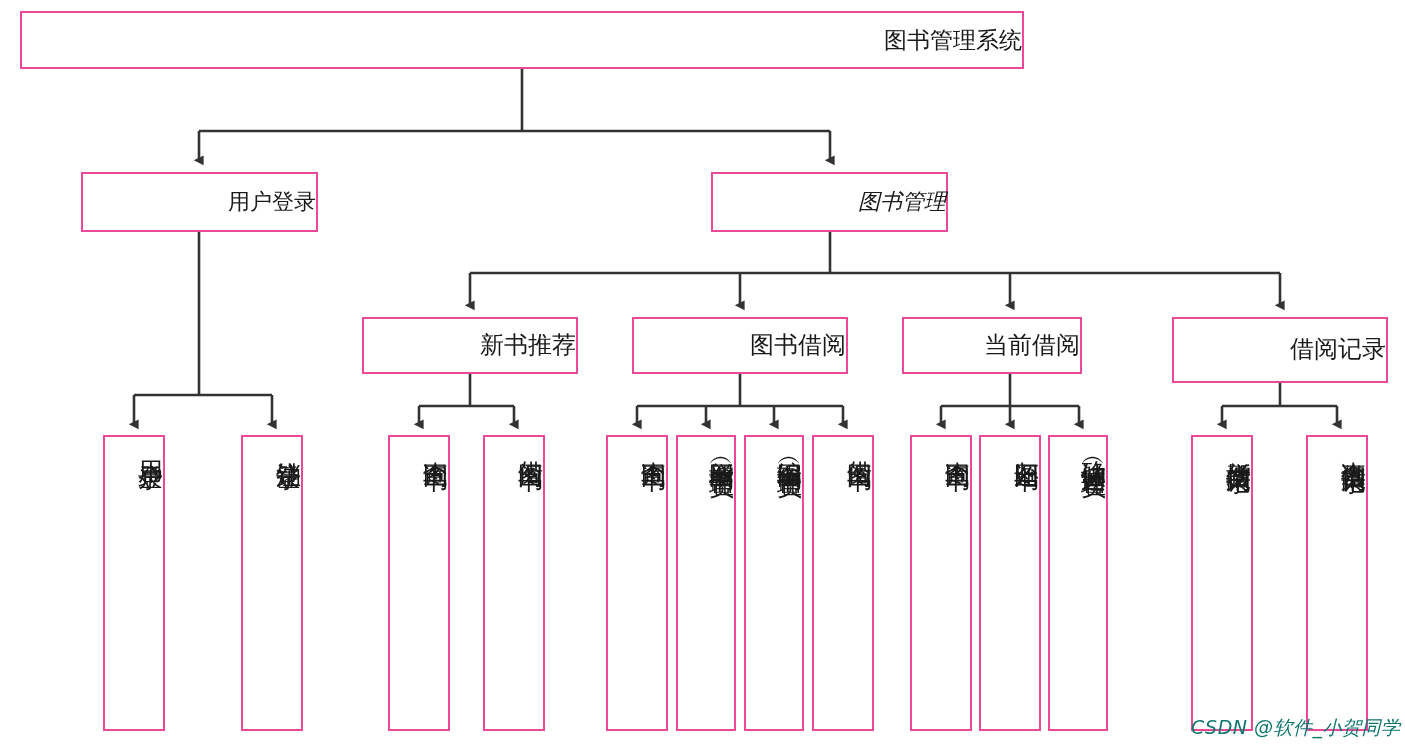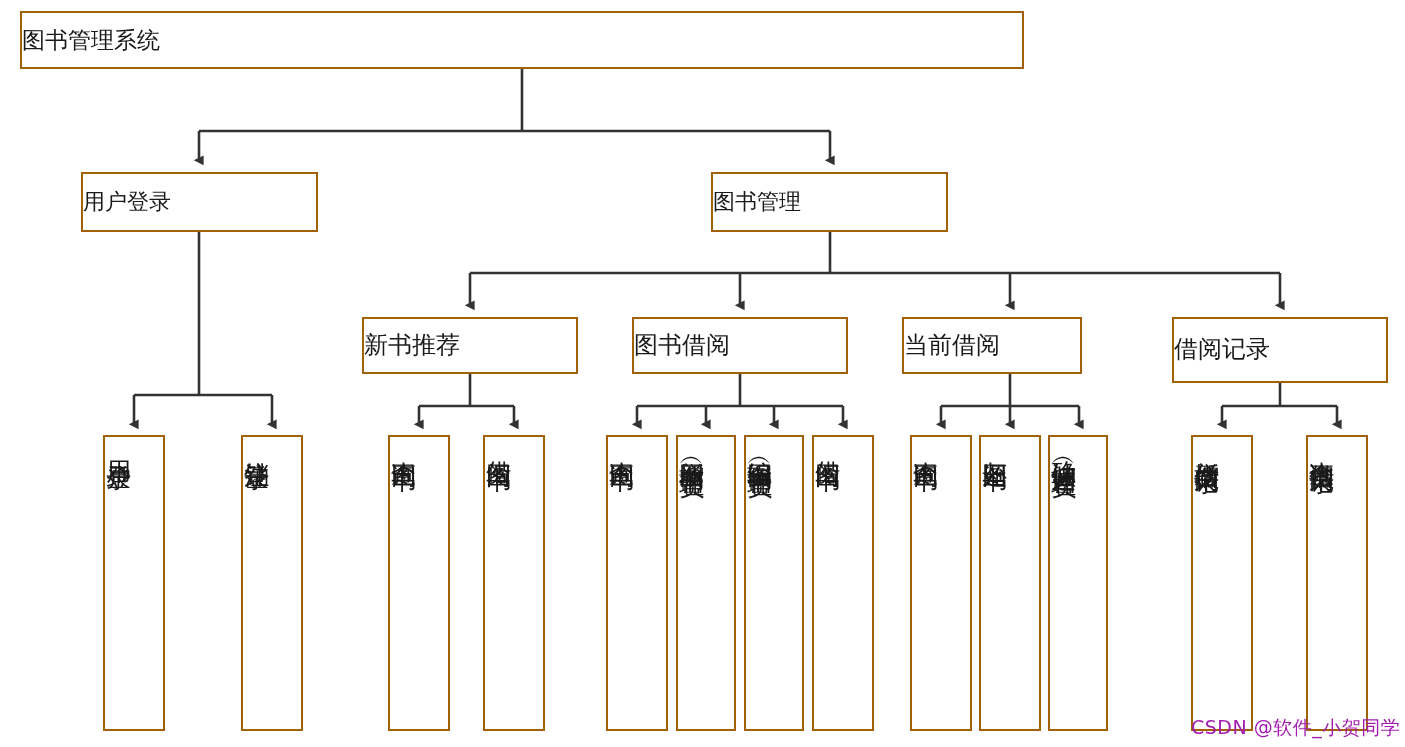--- a/index.html
+++ b/index.html
@@ -21,24 +21,24 @@
     position: absolute;
     left: 0;
     top: 0;
     width: 1405px;
     height: 747px;
   }
   .node {
     position: absolute;
     box-sizing: border-box;
     background: #ffffff;
-    border: 2px solid #a16207;
+    border: 2px solid #ec4899;
     display: flex;
     align-items: center;
-    justify-content: flex-start;
+    justify-content: flex-end;
     color: #1a1a1a;
   }
   .node-label {
     display: block;
     text-align: center;
     line-height: 1.32;
     white-space: pre-line;
   }
   .node.root .node-label { font-size: 23px; }
   .node.lvl2 .node-label { font-size: 22px; }
@@ -53,25 +53,26 @@
     font-size: 25px;
     letter-spacing: 2px;
     line-height: 1.05;
     white-space: nowrap;
   }
   .node.leaf.two-col .node-label {
     white-space: normal;
   }
   #watermark {
     position: absolute;
-    color: #a21caf;
+    color: #0f766e;
     font-size: 19px;
     letter-spacing: 0.5px;
     white-space: nowrap;
     pointer-events: none;
+    font-style: italic;
   }
 </style>
 </head>
 <body>
 
 <div id="canvas">
 
   <svg id="diagram-svg" viewBox="0 0 1405 747" xmlns="http://www.w3.org/2000/svg">
     <defs>
       <marker id="arrow" markerWidth="12" markerHeight="12" refX="5.2" refY="5" orient="auto" markerUnits="userSpaceOnUse">
@@ -122,21 +123,21 @@
     </g>
   </svg>
 
   <div class="node root" style="left:20px; top:11px; width:1004px; height:58px;">
     <span class="node-label">图书管理系统</span>
   </div>
 
   <div class="node lvl2" style="left:81px; top:172px; width:237px; height:60px;">
     <span class="node-label">用户登录</span>
   </div>
-  <div class="node lvl2" style="left:711px; top:172px; width:237px; height:60px;">
+  <div class="node lvl2" style="left:711px; top:172px; width:237px; height:60px;font-style:italic;">
     <span class="node-label">图书管理</span>
   </div>
 
   <div class="node lvl3" style="left:362px; top:317px; width:216px; height:57px;">
     <span class="node-label">新书推荐</span>
   </div>
   <div class="node lvl3" style="left:632px; top:317px; width:216px; height:57px;">
     <span class="node-label">图书借阅</span>
   </div>
   <div class="node lvl3" style="left:902px; top:317px; width:180px; height:57px;">

